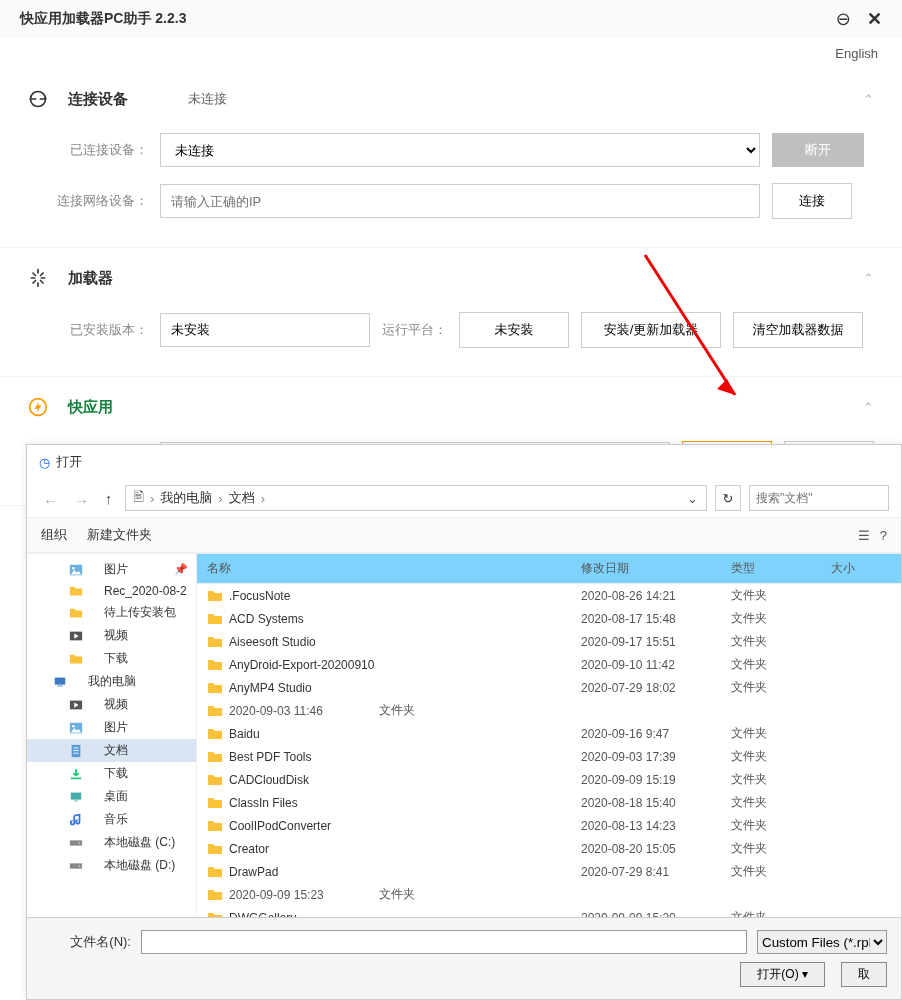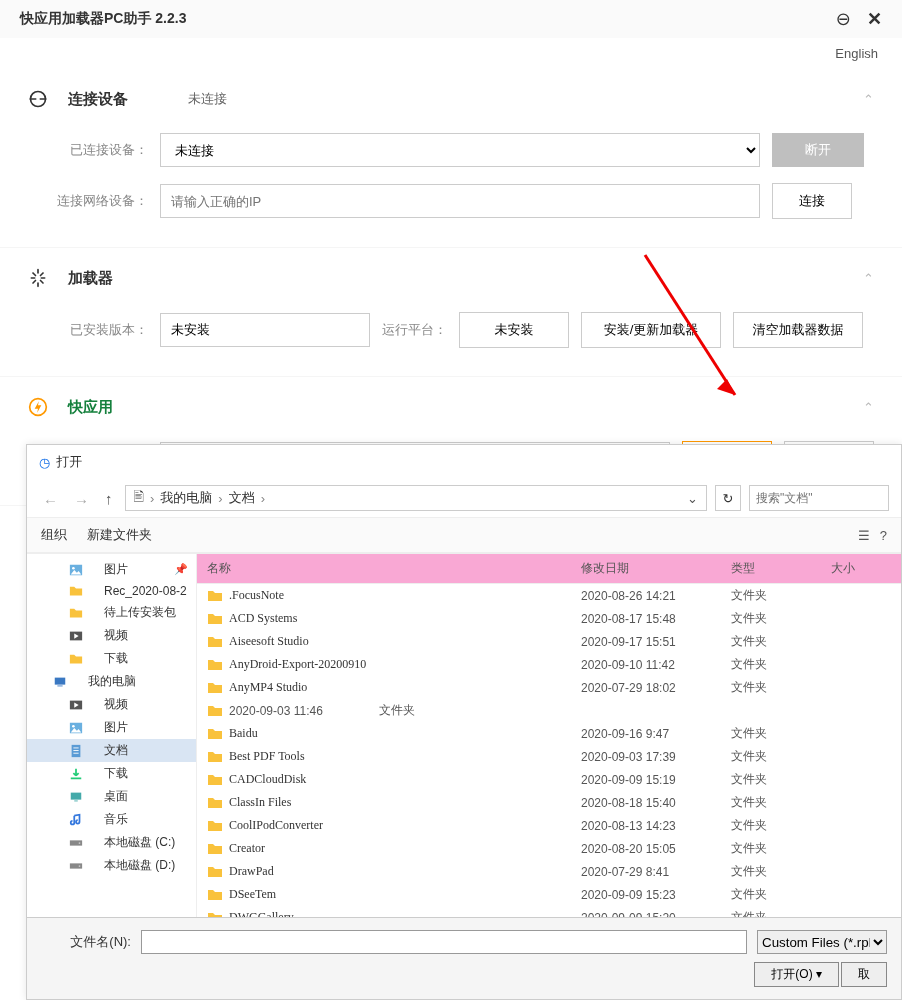--- a/index.html
+++ b/index.html
@@ -43,37 +43,37 @@
 
 .fd-body { flex: 1; display: flex; overflow: hidden; border-top: 1px solid #eee; }
 .fd-side { width: 170px; border-right: 1px solid #eee; overflow-y: auto; padding: 4px 0; }
 .tree-item { display: flex; align-items: center; gap: 21px; padding: 3px 8px 3px 42px; font-size: 12px; cursor: pointer; white-space: nowrap; }
 .tree-item.lvl1 { padding-left: 26px; }
 .tree-item.sel { background: #d9e5f3; }
 .ti-ico { width: 14px; height: 14px; display: inline-block; }
 .pin { margin-left: auto; color: #aaa; font-size: 11px; }
 
 .fd-list { flex: 1; overflow-y: auto; }
-.list-head { display: flex; padding: 6px 10px; border-bottom: 1px solid #eee; color: #555; font-size: 12px; position: sticky; top: 0; background: #f9a8d4; }
+.list-head { display: flex; padding: 6px 10px; border-bottom: 1px solid #eee; color: #555; font-size: 12px; position: sticky; top: 0; background: #7dd3fc; }
 .col-name { flex: 1; }
 .col-mod { width: 150px; }
 .col-type { width: 100px; }
 .col-size { width: 60px; }
 .list-row { display: flex; padding: 3px 10px; align-items: center; font-size: 12px; cursor: pointer; }
 .list-row .fi { width: 16px; height: 16px; margin-right: 6px; }
-.list-row .fname { flex: 1; font-family: Liberation Serif, serif; }
+.list-row .fname { flex: 1; }
 .list-row .fmod { width: 150px; color: #555; }
 .list-row .ftype { width: 100px; color: #555; }
 .list-row .fsize { width: 60px; }
 
 .fd-bottom { border-top: 1px solid #ccc; padding: 12px 14px; background: #f5f5f5; display: flex; flex-direction: column; gap: 8px; }
 .fd-fn { display: flex; align-items: center; gap: 10px; }
 .fd-fn input { flex: 1; height: 24px; border: 1px solid #999; padding: 0 6px; }
 .fd-fn select { width: 130px; height: 24px; border: 1px solid #999; }
-.fd-actions { display: flex; justify-content: flex-end; gap: 2px; }
+.fd-actions { display: flex; justify-content: flex-end; gap: 16px; }
 .fd-actions .btn2 { border: 1px solid #888; padding: 3px 16px; background: #eee; cursor: pointer; font-size: 12px; }
 
 .arrow { position: absolute; left: 640px; top: 250px; pointer-events: none; }
 .arrow svg { width: 120px; height: 170px; }
 
 .folder-fill { fill: #f9c23c; }
 </style>
 </head>
 <body>
 
@@ -422,21 +422,20 @@
               </svg></span>
             <span class="fname">DrawPad</span>
             <span class="fmod">2020-07-29 8:41</span>
             <span class="ftype">文件夹</span>
             <span class="fsize"></span>
           </div>
           <div class="list-row">
             <span class="fi"><svg viewBox="0 0 16 16">
                 <path class="folder-fill" d="M1 3h5l2 2h7v8H1z"></path>
               </svg></span>
-            <span class="fname">DSeeTem</span>
             <span class="fmod">2020-09-09 15:23</span>
             <span class="ftype">文件夹</span>
             <span class="fsize"></span>
           </div>
           <div class="list-row">
             <span class="fi"><svg viewBox="0 0 16 16">
                 <path class="folder-fill" d="M1 3h5l2 2h7v8H1z"></path>
               </svg></span>
             <span class="fname">DWGGallery</span>
             <span class="fmod">2020-09-09 15:20</span>

